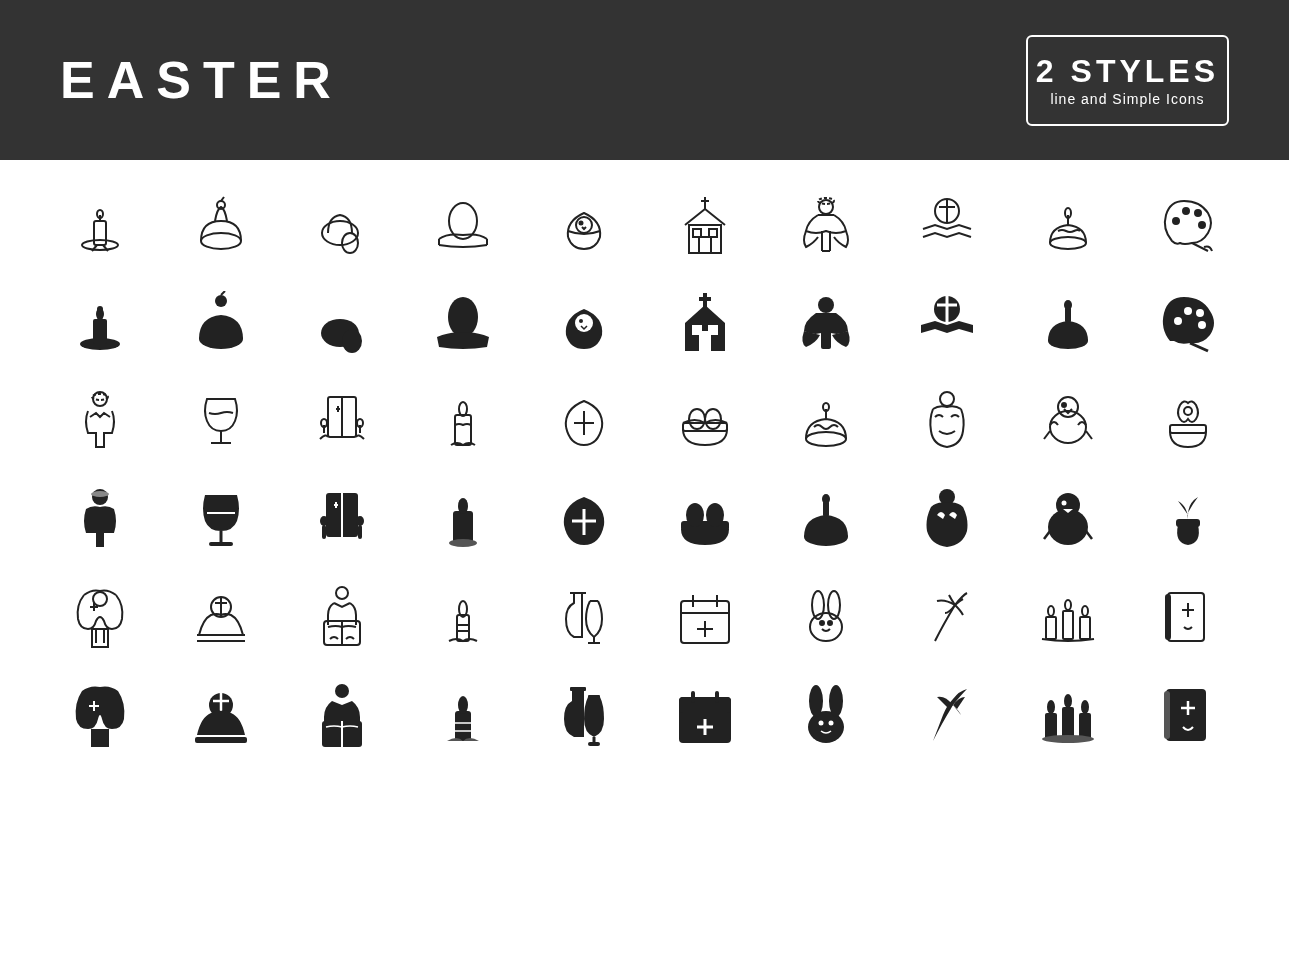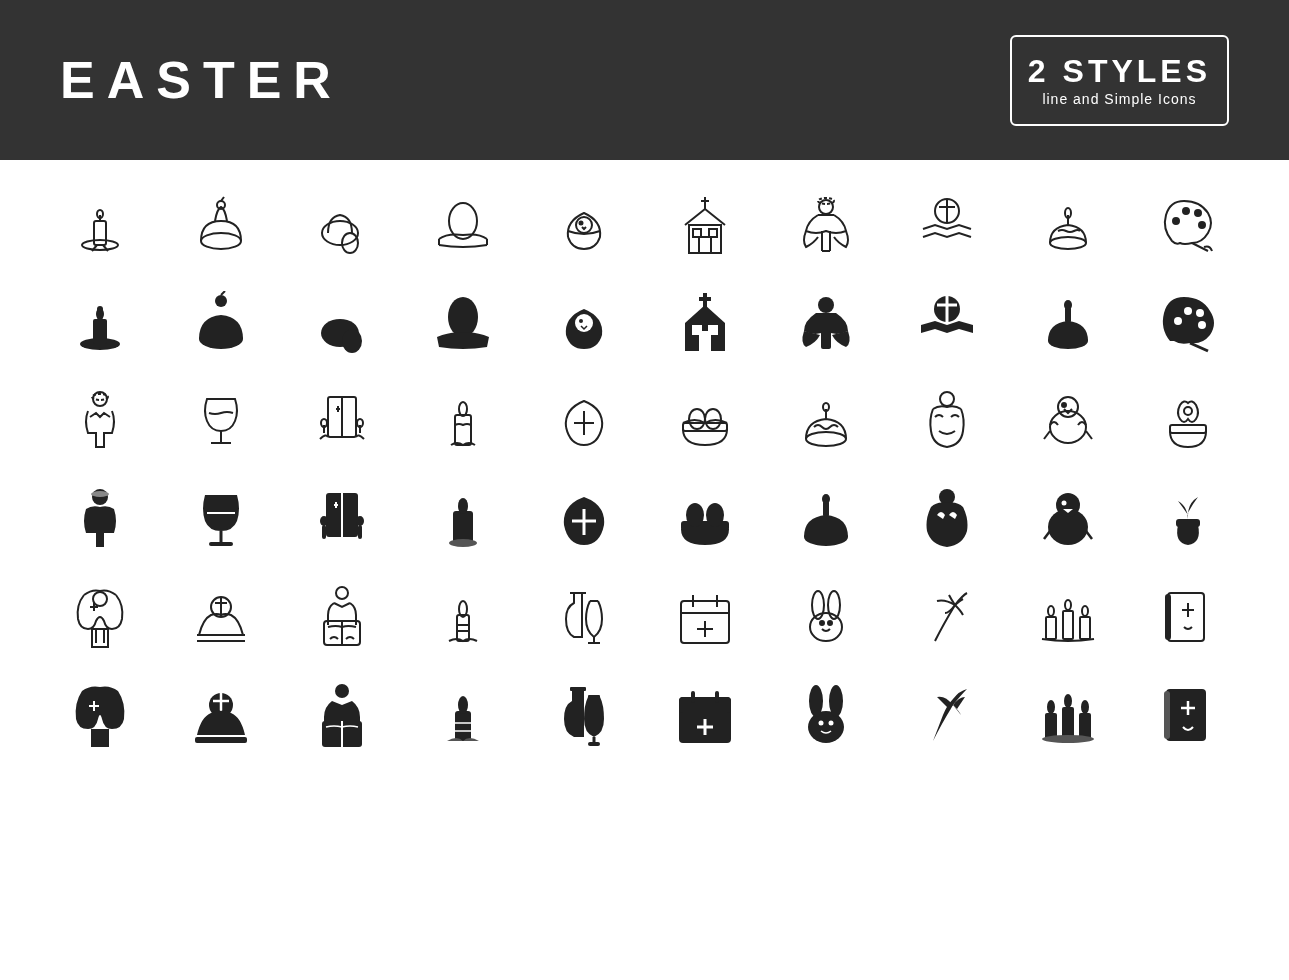--- a/index.html
+++ b/index.html
@@ -23,21 +23,21 @@
     .header-title {
       color: #fff;
       font-size: 52px;
       font-weight: bold;
       letter-spacing: 12px;
     }
 
     .styles-badge {
       border: 2px solid #fff;
       border-radius: 6px;
-      padding: 16px 16px;
+      padding: 16px 8px;
       text-align: center;
       color: #fff;
     }
 
     .styles-badge .big {
       font-size: 32px;
       font-weight: bold;
       letter-spacing: 4px;
       display: block;
     }

